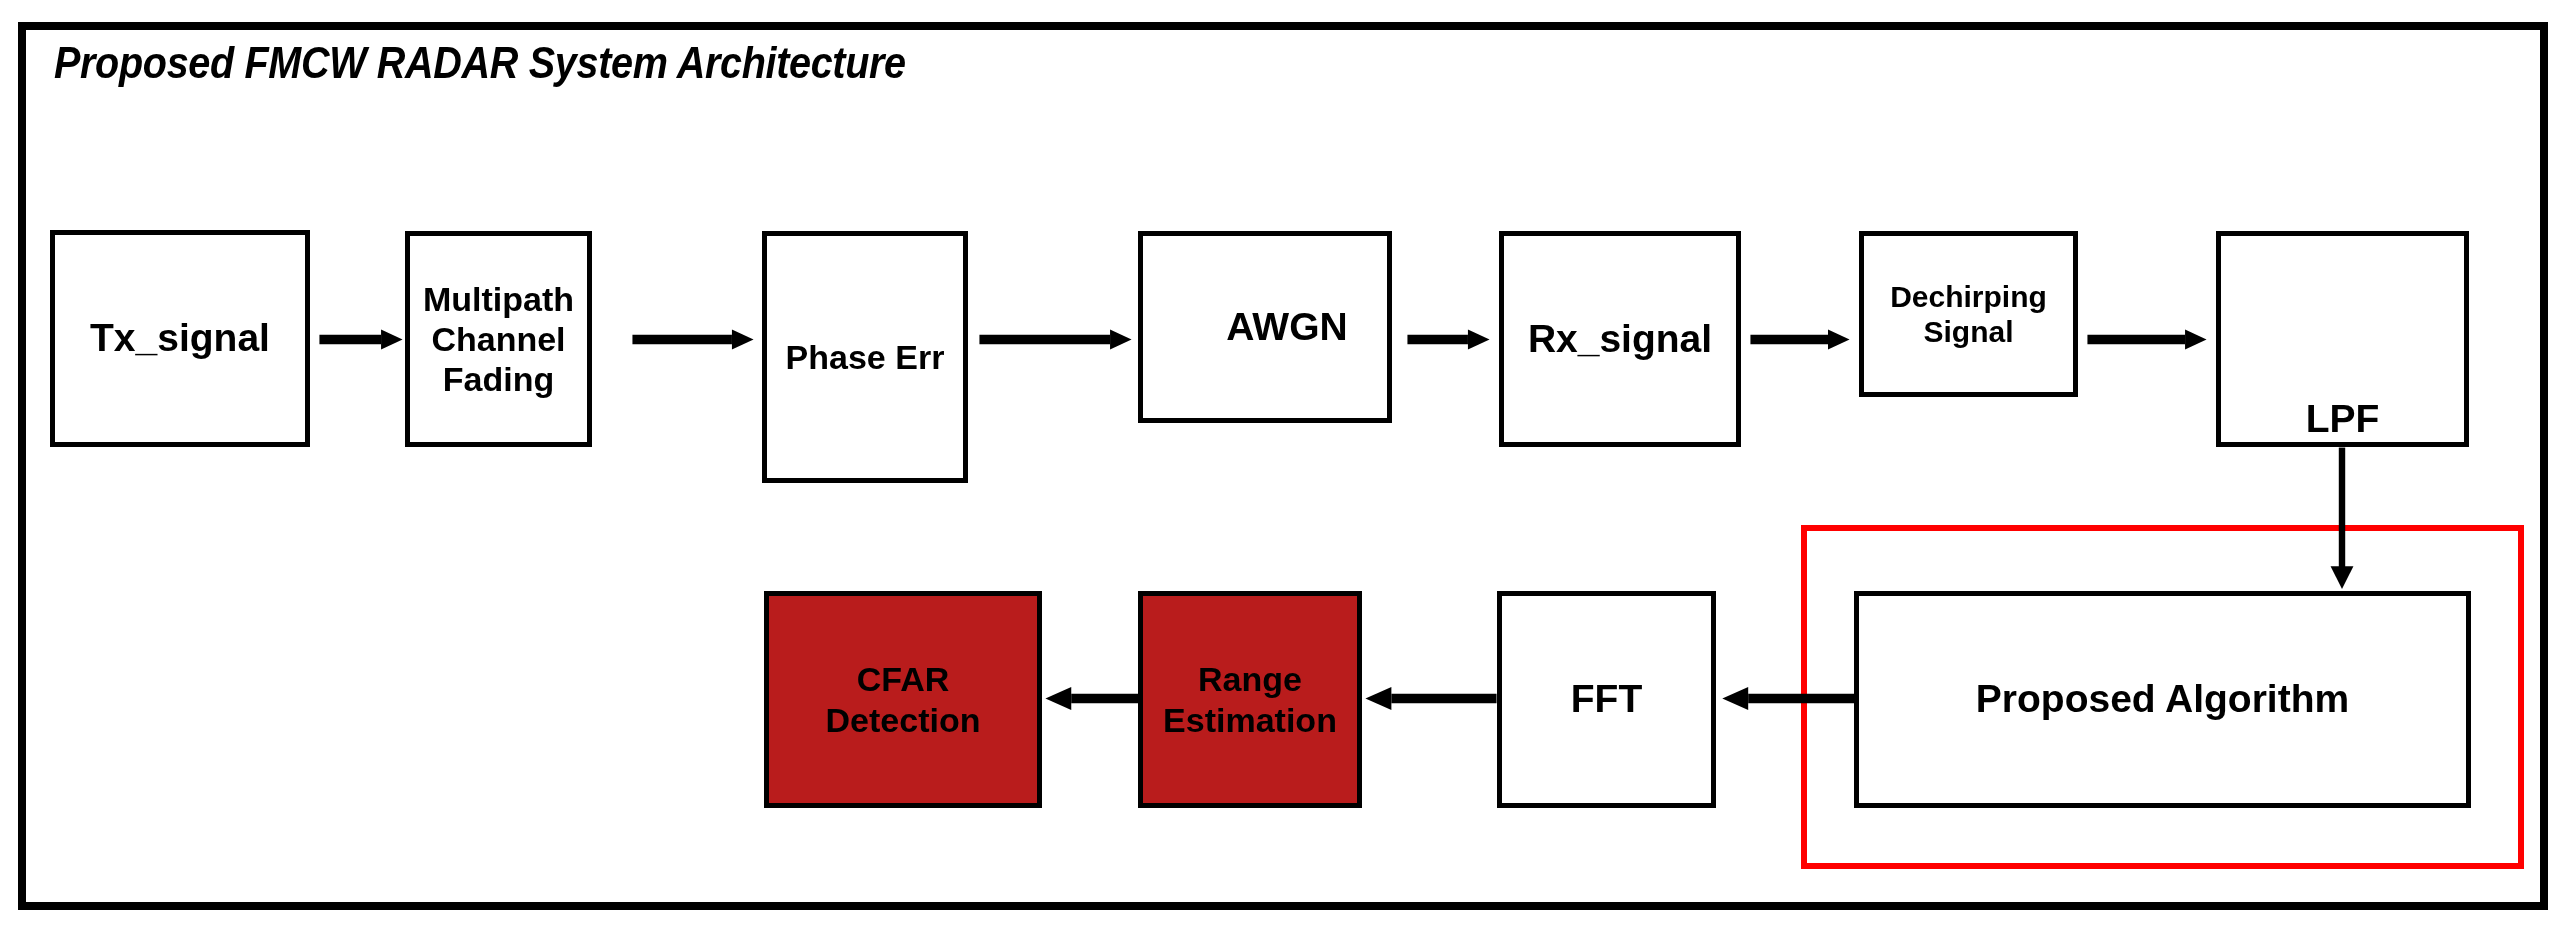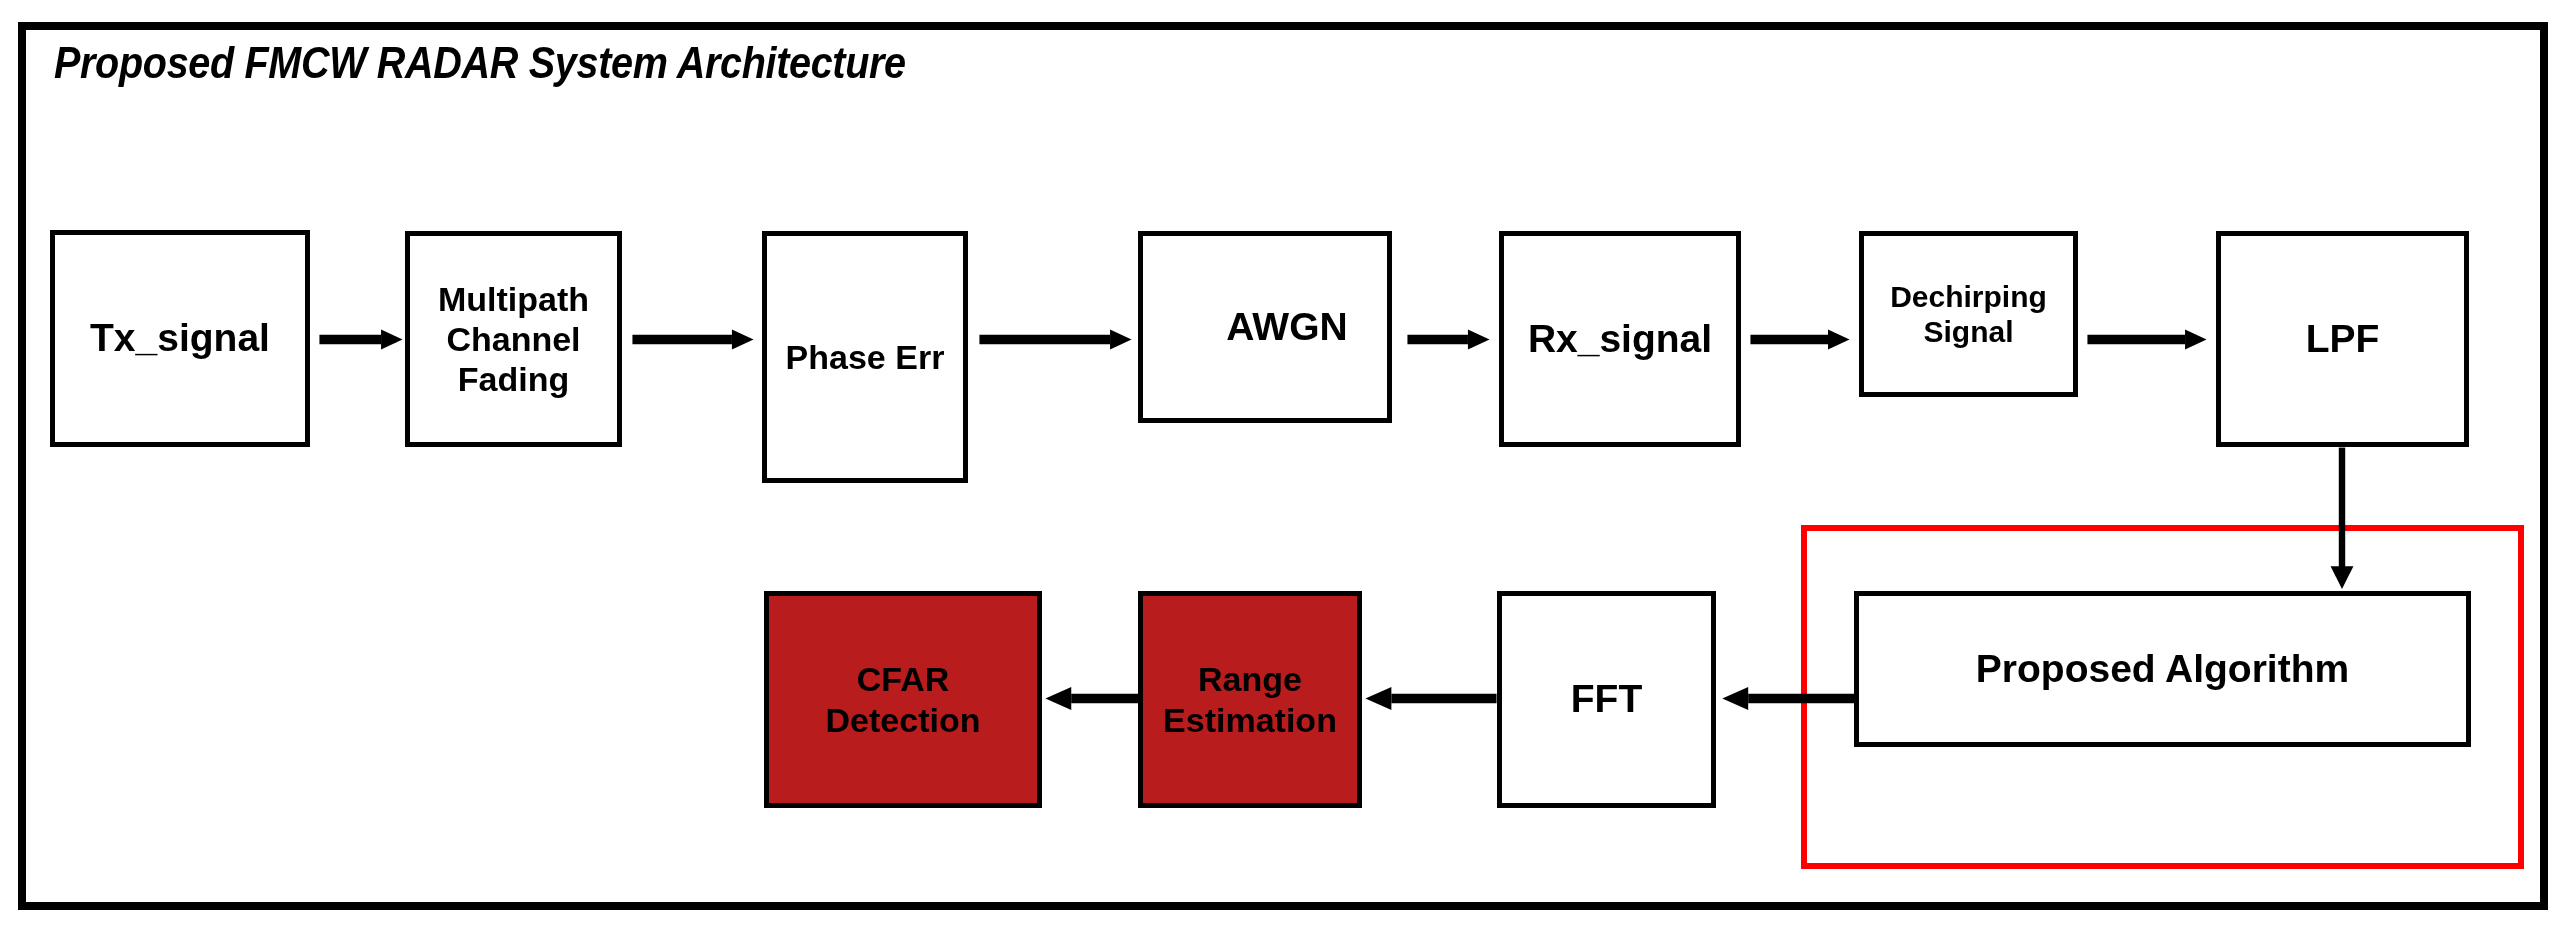--- a/index.html
+++ b/index.html
@@ -90,21 +90,21 @@
   <div id="outer-frame"></div>
 
   <div id="diagram-title">Proposed FMCW RADAR System Architecture</div>
 
   <div id="red-highlight" style="left:1801px; top:525px; width:723px; height:344px;"></div>
 
   <div class="block" style="left:50px; top:230px; width:260px; height:217px;">
     <span class="blabel big">Tx_signal</span>
   </div>
 
-  <div class="block" style="left:405px; top:231px; width:217px; height:216px;">
+  <div class="block" style="left:405px; top:231px; width:187px; height:216px;">
     <span class="blabel">Multipath
 Channel
 Fading</span>
   </div>
 
   <div class="block" style="left:762px; top:231px; width:206px; height:252px;">
     <span class="blabel">Phase Err</span>
   </div>
 
   <div class="block" style="left:1138px; top:231px; width:254px; height:192px;padding-left:44px;">
@@ -113,25 +113,25 @@
 
   <div class="block" style="left:1499px; top:231px; width:242px; height:216px;">
     <span class="blabel big">Rx_signal</span>
   </div>
 
   <div class="block" style="left:1859px; top:231px; width:219px; height:166px;">
     <span class="blabel small">Dechirping
 Signal</span>
   </div>
 
-  <div class="block" style="left:2216px; top:231px; width:253px; height:216px;">
+  <div class="block" style="left:2216px; top:231px; width:253px; height:216px;align-items:flex-end;">
     <span class="blabel big">LPF</span>
   </div>
 
-  <div class="block" style="left:1854px; top:591px; width:617px; height:156px; z-index:2;text-align:right;">
+  <div class="block" style="left:1854px; top:591px; width:617px; height:217px; z-index:2;text-align:right;">
     <span class="blabel big">Proposed Algorithm</span>
   </div>
 
   <div class="block" style="left:1497px; top:591px; width:219px; height:217px;">
     <span class="blabel big">FFT</span>
   </div>
 
   <div class="block shaded" style="left:1138px; top:591px; width:224px; height:217px;">
     <span class="blabel">Range
 Estimation</span>

